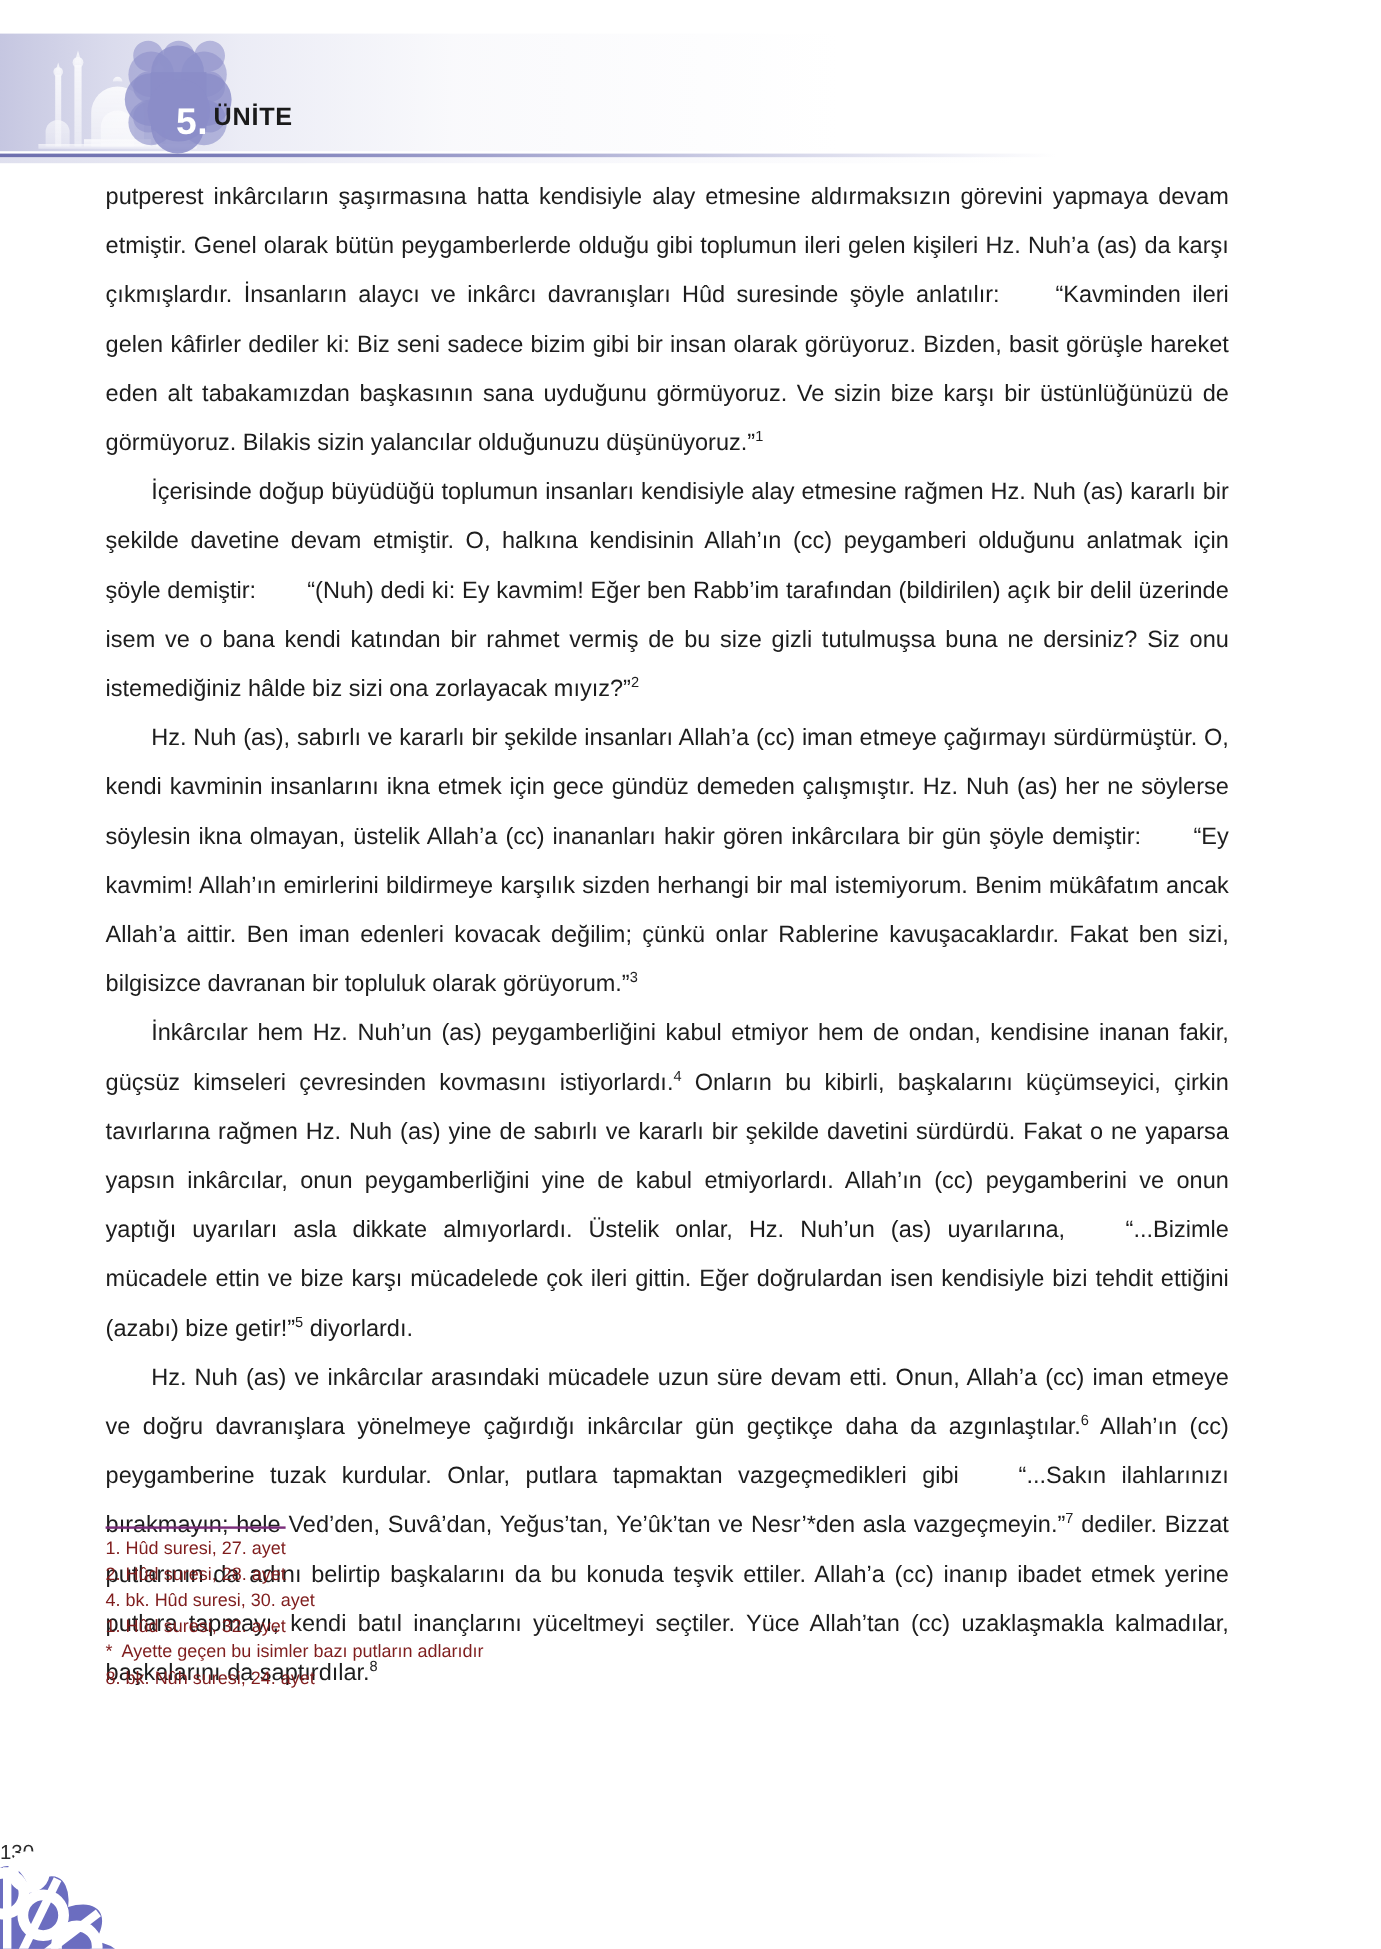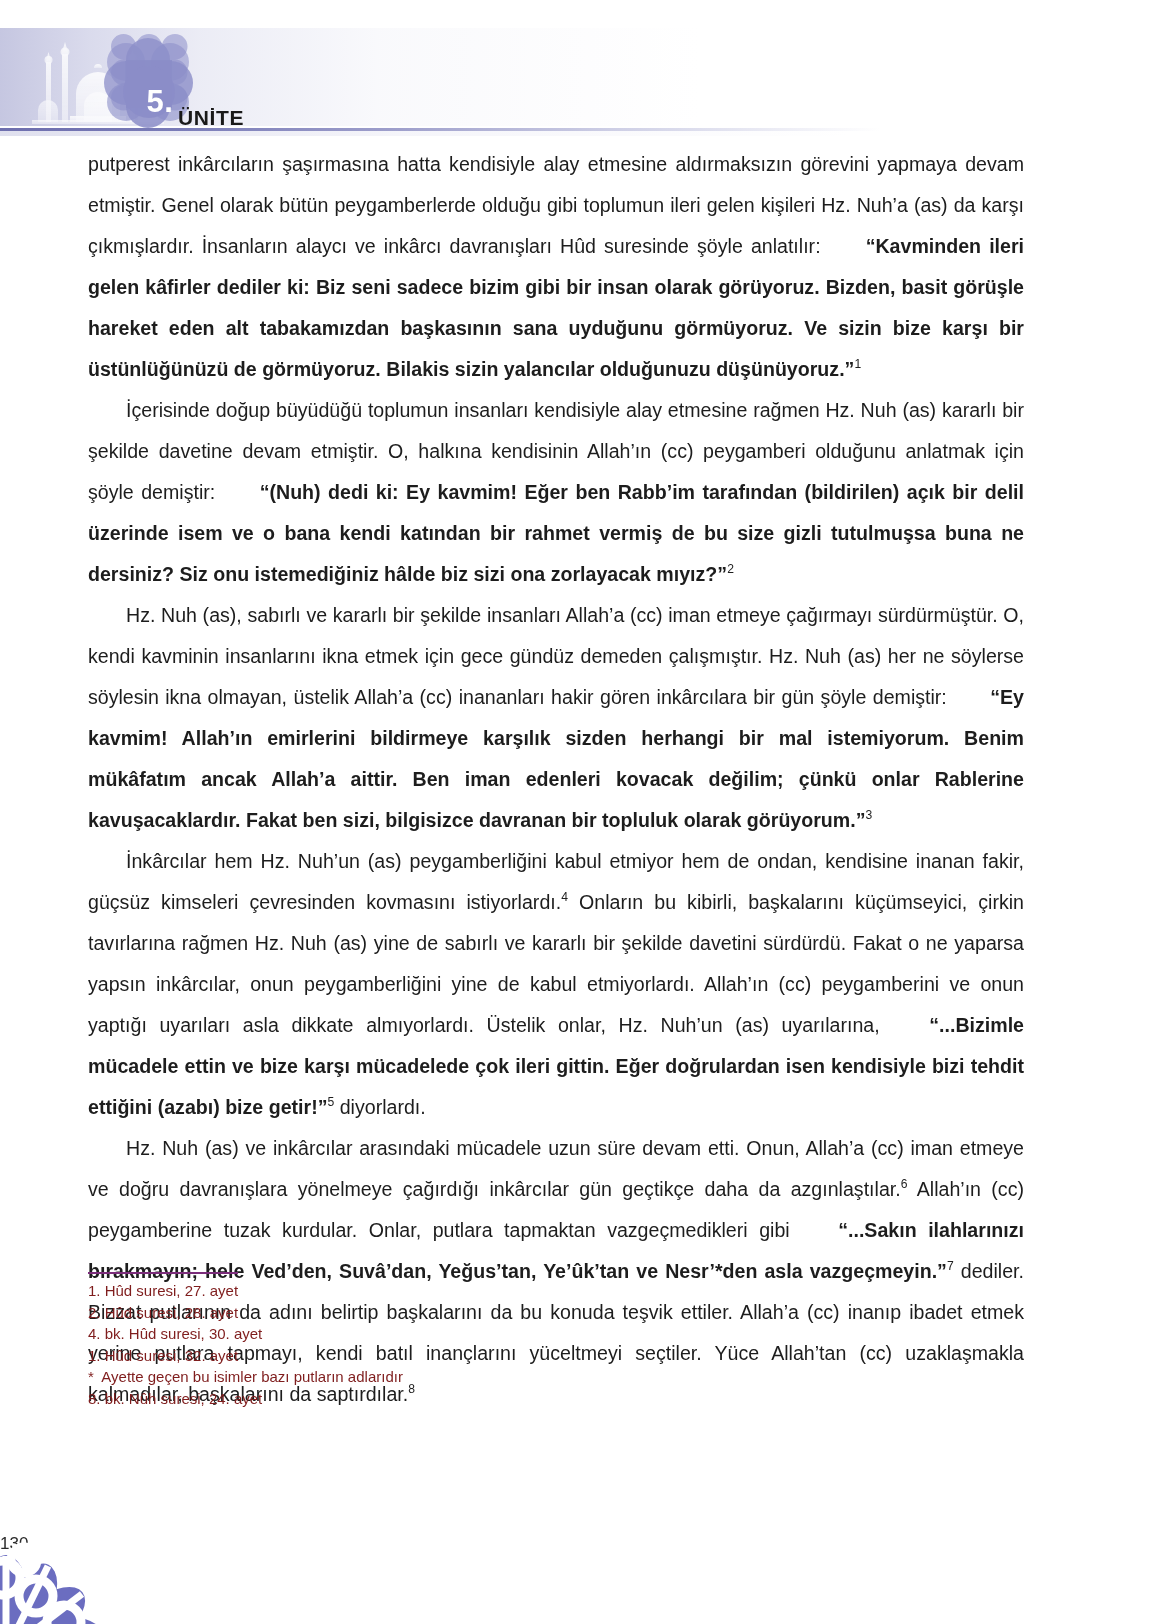--- a/index.html
+++ b/index.html
@@ -95,21 +95,20 @@
     box-sizing: border-box;
   }
   .unit-label {
     position: absolute;
     left: 178px;
     top: 86px;
     font-size: 21px;
     font-weight: bold;
     color: #1a1a1a;
     letter-spacing: 0.6px;
-    margin-top: 20px;
   }
 
   
   .content {
     position: absolute;
     left: 88px;
     top: 144px;
     width: 936px;
   }
   p.para {
@@ -117,21 +116,21 @@
     font-size: 19.6px;
     line-height: 41px;
     text-align: justify;
     text-justify: inter-word;
     color: #1d1d1d;
     hyphens: none;
   }
   p.para.indent {
     text-indent: 38px;
   }
-  p.para b { font-weight: bold; margin-left: 37px; }
+  p.para b { font-weight: normal; margin-left: 37px; }
   sup {
     font-size: 0.62em;
     vertical-align: super;
     line-height: 0;
   }
 
   
   .footnotes {
     position: absolute;
     left: 88px;

